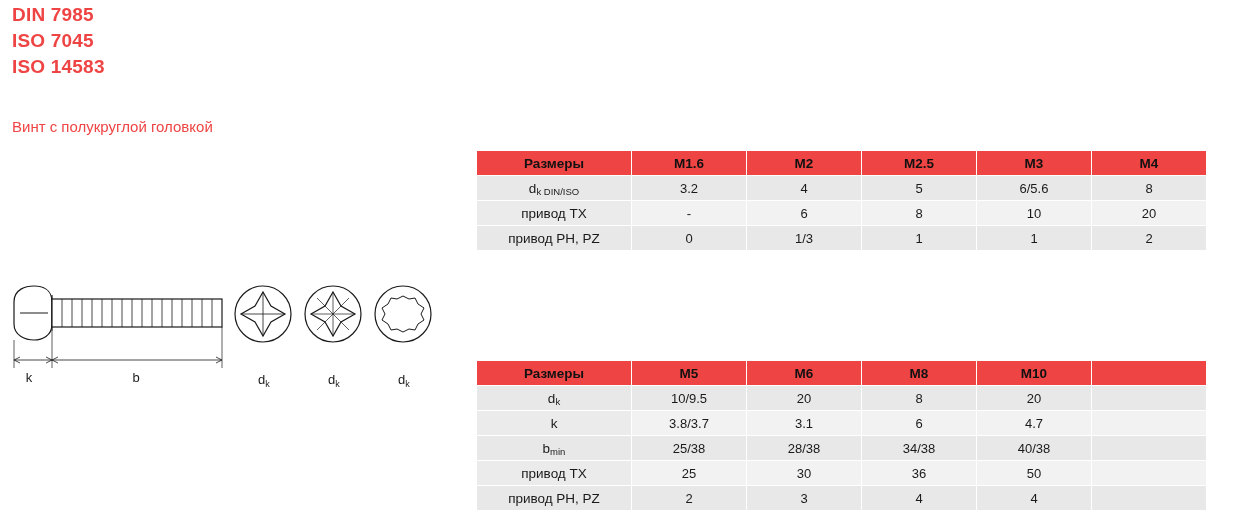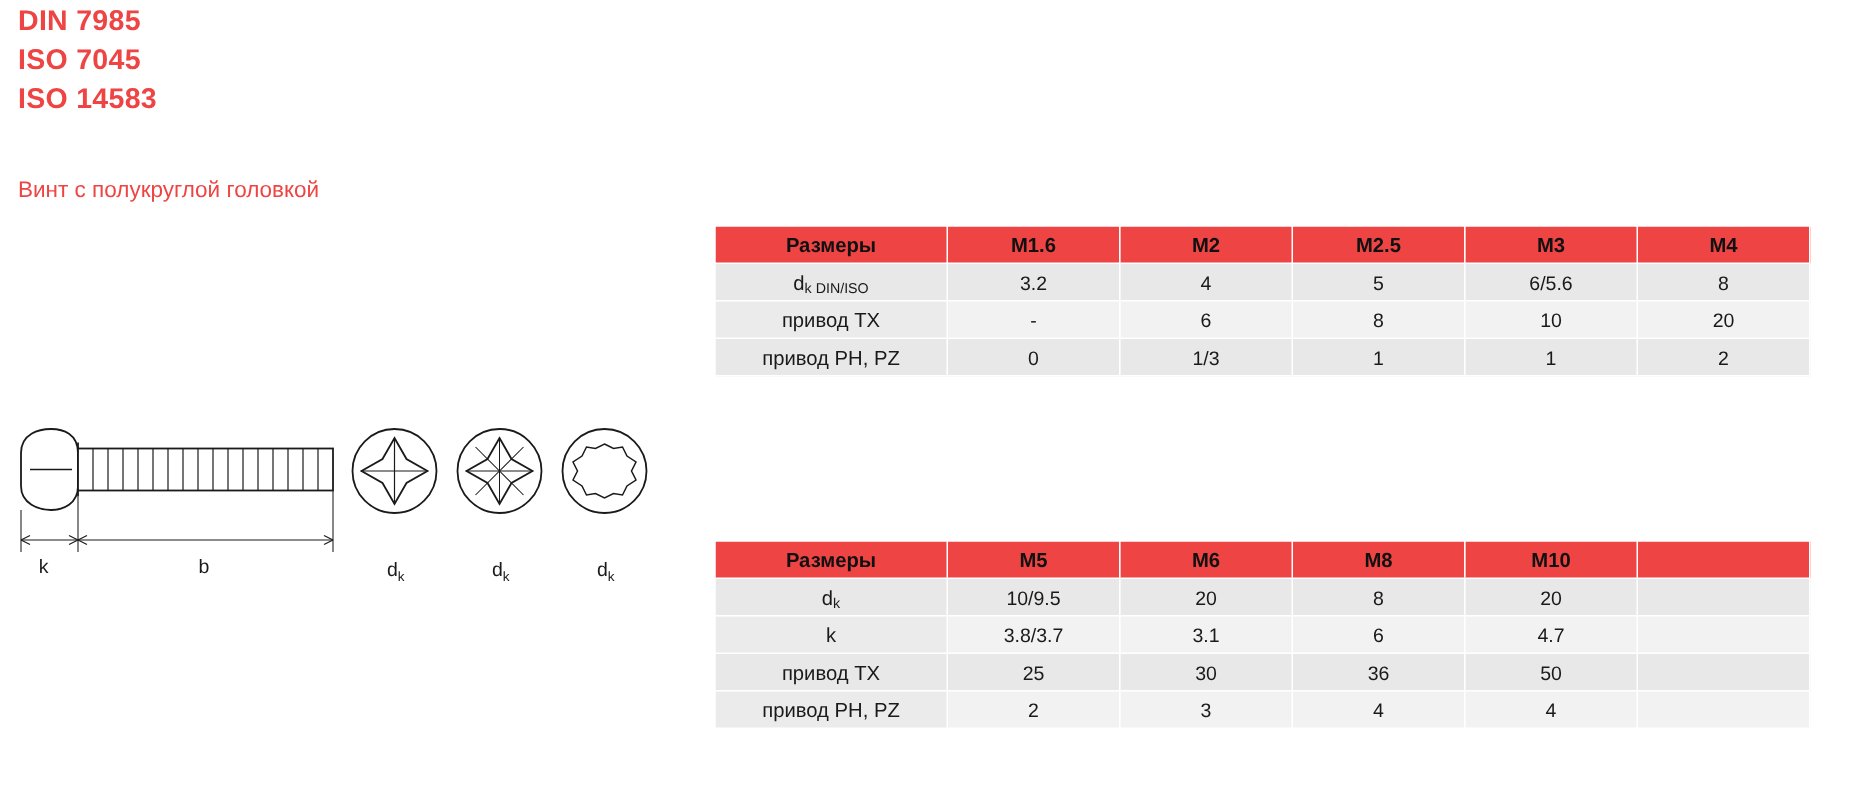--- a/index.html
+++ b/index.html
@@ -260,20 +260,28 @@
     </tr>
     <tr>
       <td class="rowhdr"><span class="row-label-main">k</span><sub class="small"></sub></td>
       <td>3.8/3.7</td>
       <td>3.1</td>
       <td>6</td>
       <td>4.7</td>
       <td class="blank"></td>
     </tr>
     <tr>
+      <td class="rowhdr"><span class="row-label-main">b</span><sub class="small">min</sub></td>
+      <td>25/38</td>
+      <td>28/38</td>
+      <td>34/38</td>
+      <td>40/38</td>
+      <td class="blank"></td>
+    </tr>
+    <tr>
       <td class="rowhdr"><span class="row-label-main">привод TX</span></td>
       <td>25</td>
       <td>30</td>
       <td>36</td>
       <td>50</td>
       <td class="blank"></td>
     </tr>
     <tr>
       <td class="rowhdr"><span class="row-label-main">привод PH, PZ</span></td>
       <td>2</td>

